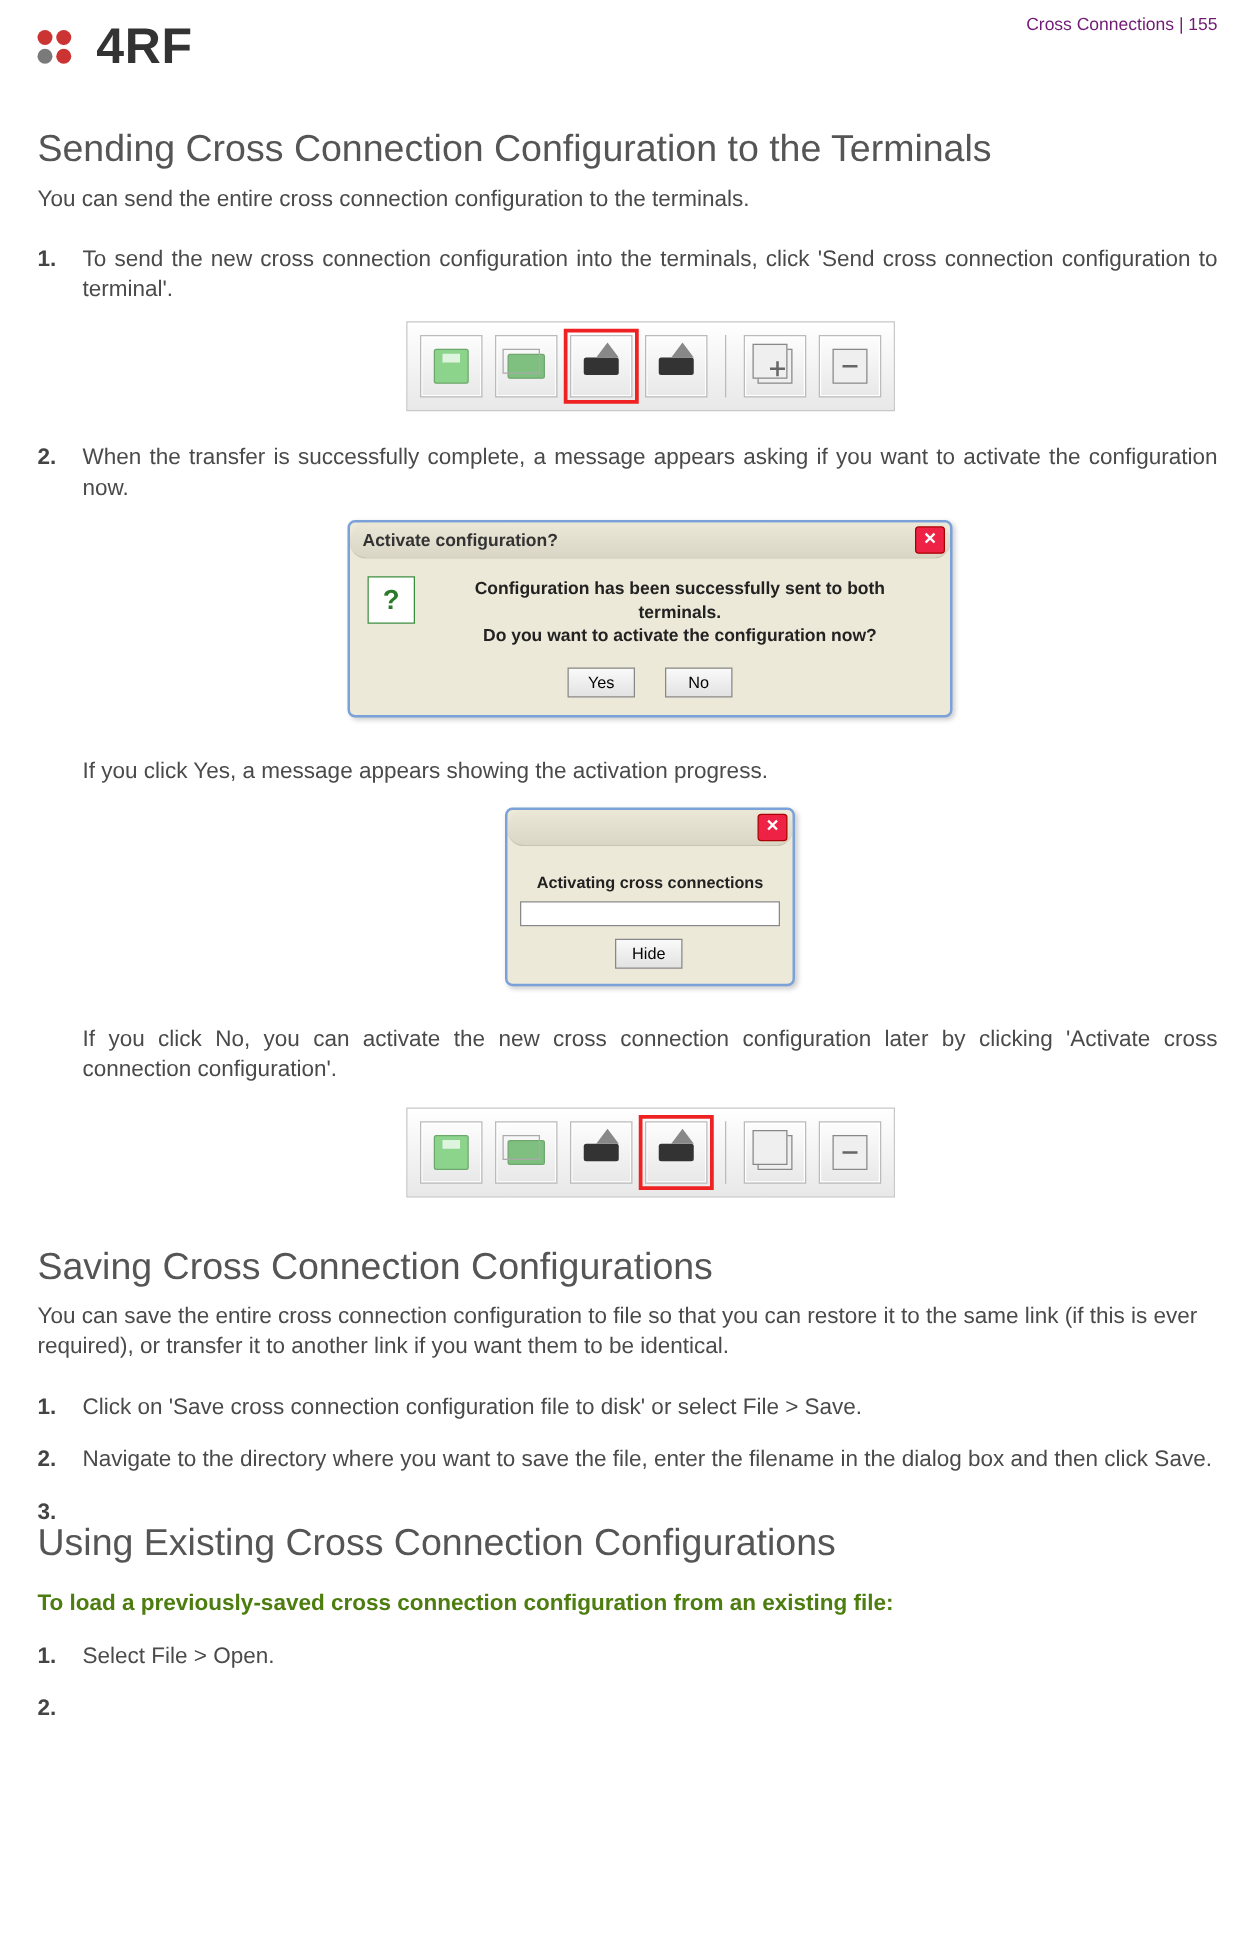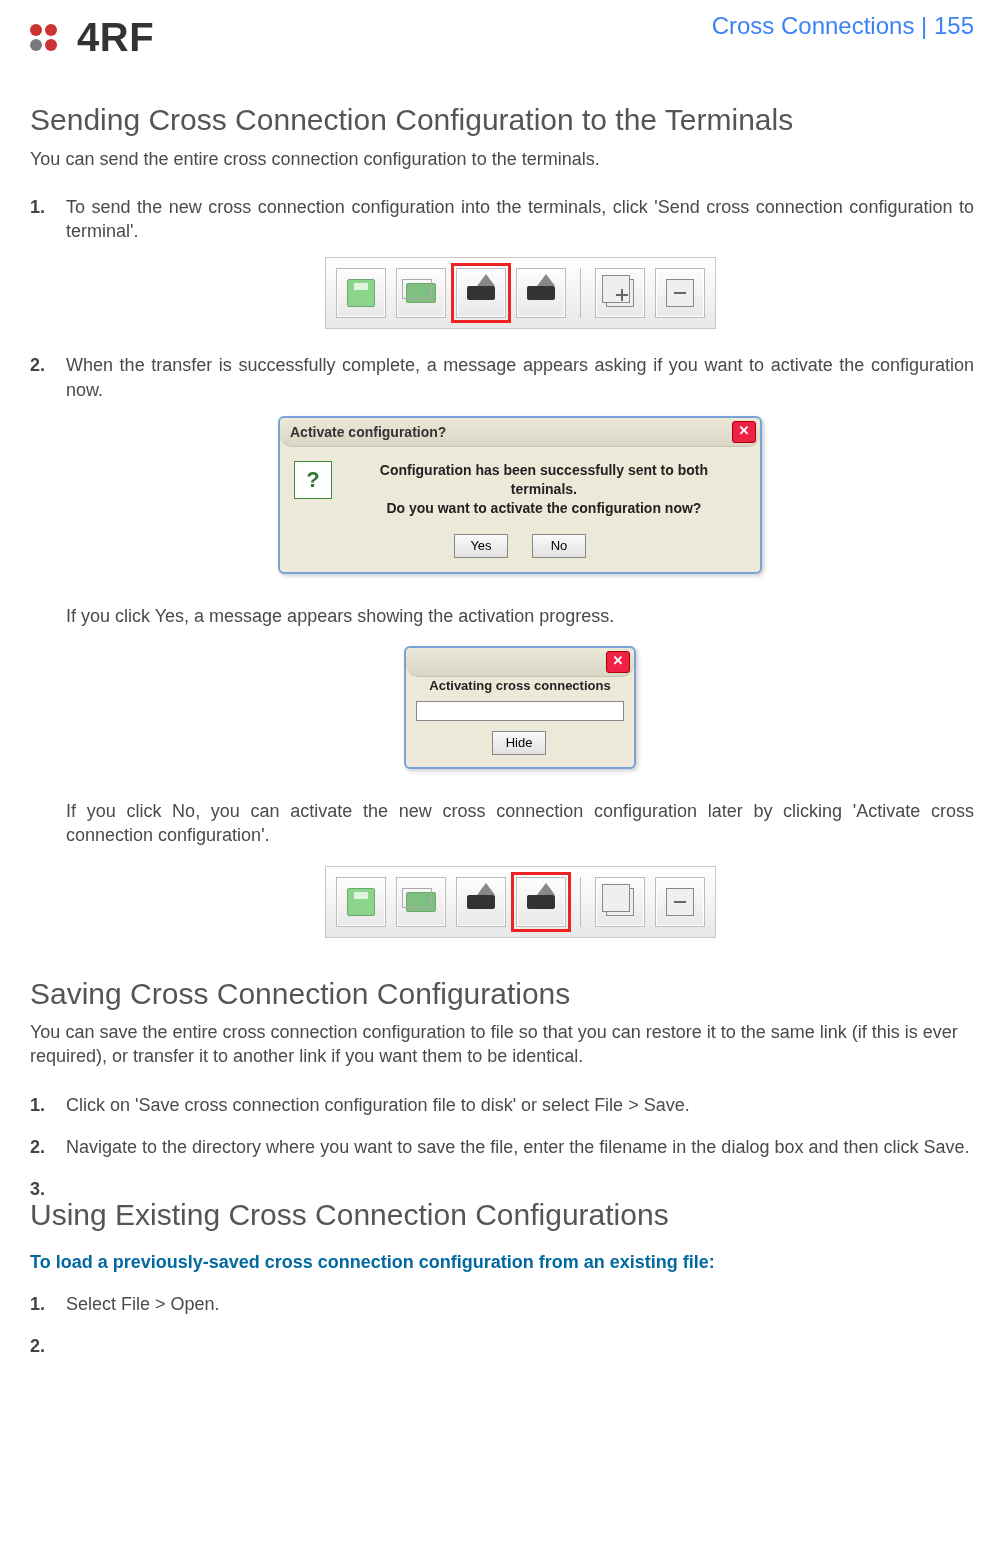--- a/index.html
+++ b/index.html
@@ -31,21 +31,21 @@
   }
   .logo-dots {
     display: grid;
     grid-template-columns: repeat(2, 12px);
     grid-template-rows: repeat(2, 12px);
     gap: 3px;
   }
   .dot { width:12px; height:12px; border-radius:50%; }
   .dot.r { background:#c33; }
   .dot.g { background:#7a7a7a; }
-  .page-meta { font-size:24px; color:#3b82f6; }
+  .page-meta { font-size:14px; color:#701a75; }
   h1.section {
     font-weight: 400;
     font-size: 30px;
     color: #555;
     margin: 36px 0 6px 0;
   }
   p.intro { margin: 6px 0 24px 0; }
   ol.steps {
     list-style: none;
     padding-left: 0;
@@ -147,31 +147,31 @@
   }
 
   .dlg.small { width: 228px; }
   .dlg.small .dlg-title { justify-content:flex-end; }
   .dlg.small .statusline {
     text-align:center;
     font-size:13px;
     font-family: Tahoma, sans-serif;
     font-weight:700;
     color:#222;
-    padding: 0 10px 6px 10px;
+    padding: 20px 10px 6px 10px;
   }
   .dlg.small .pbar {
     height:18px; margin:0 10px;
     border:1px solid #888; background:#fff;
   }
   .dlg.small .dlg-btns { padding:10px 2px 12px 0; }
 
   .subtext { margin: 4px 0 18px 36px; text-align:justify; }
 
-  p.lead { font-weight:700; color:#0369a1; margin: 14px 0 6px 0; }
+  p.lead { font-weight:700; color:#4d7c0f; margin: 14px 0 6px 0; }
 
   
   .disk { width:26px; height:26px; background:#8cd48c; border:1px solid #6ca76c; border-radius:2px; position:relative; }
   .disk::after{content:""; position:absolute; top:3px; left:6px; width:14px; height:7px; background:#dff4df;}
   .box { width:28px; height:18px; background:#7fbf7f; border:1px solid #6fa76f; border-radius:2px; position:relative; }
   .box::before{content:""; position:absolute; top:-5px; left:-5px; width:28px; height:18px; border:1px solid #aaa;}
   .radio { width:28px; height:14px; background:#333; border-radius:2px; position:relative; }
   .radio::before{content:""; position:absolute; top:-12px; left:10px; width:0;height:0;
     border-left:9px solid transparent;border-right:9px solid transparent;border-bottom:12px solid #888;}
   .cards { width:26px;height:26px; border:1px solid #888; position:relative; background:#efefef;}

